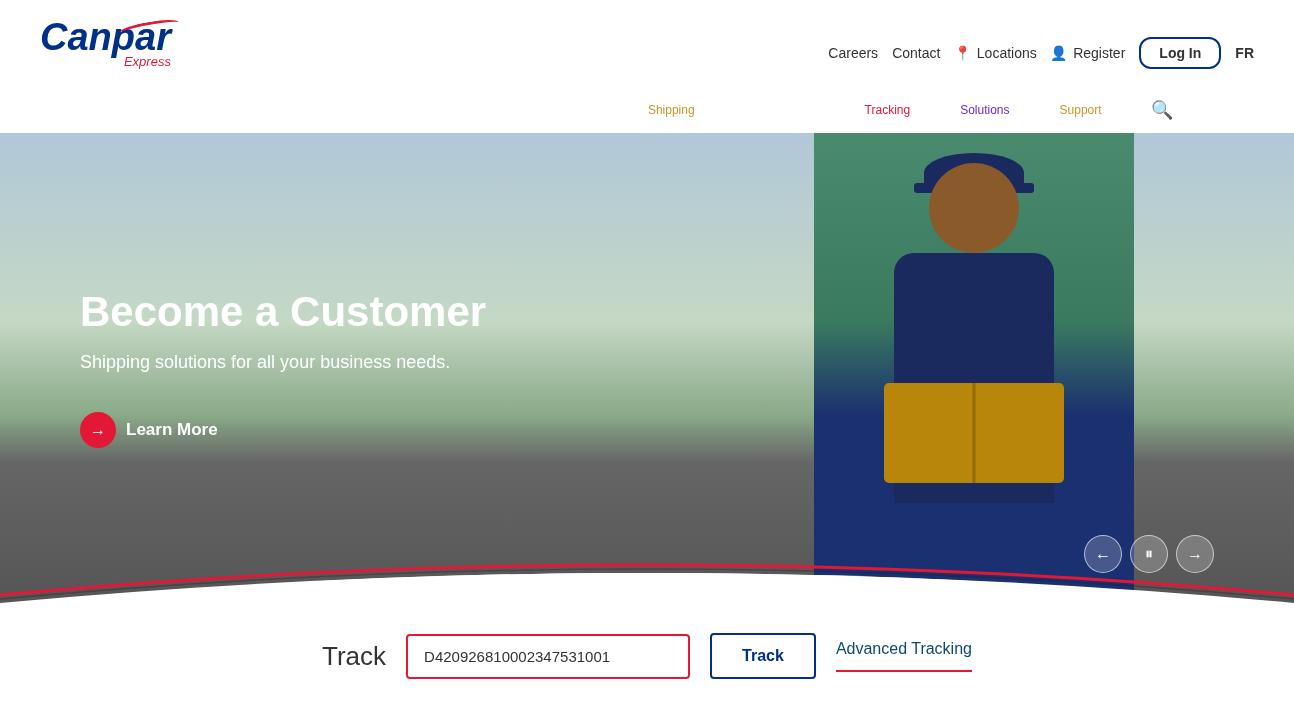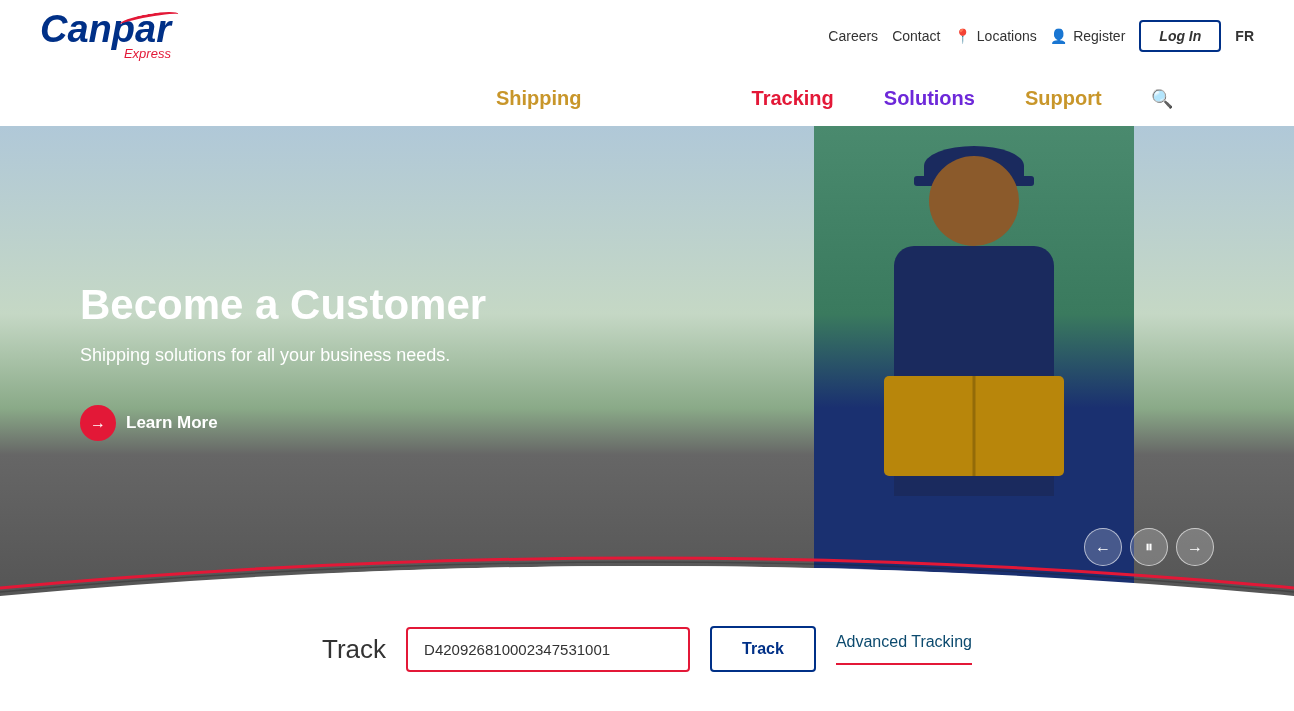--- a/index.html
+++ b/index.html
@@ -1,17 +1,17 @@
 <!DOCTYPE html>
 <html><head>
   <meta charset="utf-8">
   <style>
     * { margin: 0; padding: 0; box-sizing: border-box; }
     body { font-family: Arial, sans-serif; width: 1294px; overflow-x: hidden; background: #fff; }
-    .header-top { display: flex; align-items: center; justify-content: space-between; padding: 10px 40px; }
+    .header-top { display: flex; align-items: flex-end; justify-content: space-between; padding: 18px 40px; }
     .logo-area { display: flex; align-items: center; }
     .logo-text { font-size: 38px; font-weight: 900; color: #003087; font-style: italic; line-height: 1; }
     .logo-express { font-size: 13px; color: #e31837; font-style: italic; display: block; text-align: right; margin-top: -2px; }
     .logo-swoosh { position: relative; }
     .logo-swoosh::after {
       content: '';
       position: absolute;
       top: 4px;
       right: -8px;
       width: 60px;
@@ -23,30 +23,29 @@
 
     .header-top-nav { display: flex; align-items: center; gap: 14px; }
     .header-top-nav a { text-decoration: none; color: #333; font-size: 14px; }
     .nav-item-icon { display: flex; align-items: center; gap: 5px; }
     .nav-item-icon .icon { color: #e31837; font-size: 14px; }
 
     .login-btn {
       border: 2px solid #003087;
       color: #003087;
       padding: 6px 18px;
-      border-radius: 4px;
+      border-radius: 12px;
       text-decoration: none;
       font-size: 14px;
       font-weight: 600;
-      font-style: italic;
     }
     .lang-btn { color: #003087; font-size: 14px; font-weight: 600; text-decoration: none; }
 
     .header-bottom { display: flex; align-items: center; justify-content: flex-end; padding: 8px 40px; gap: 50px; padding-right: 120px; }
-    .header-bottom a { text-decoration: none; font-size: 20px; font-weight: 700; text-align: right; }
+    .header-bottom a { text-decoration: none; font-size: 12px; font-weight: 400; text-align: right; }
     .nav-shipping { color: #c8962a; }
     .nav-tracking { color: #e31837; }
     .nav-solutions { color: #6d28d9; }
     .nav-support { color: #c8962a; }
     .search-icon-btn { color: #e31837; font-size: 18px; cursor: pointer; background: none; border: none; }
 
     
     .hero {
       position: relative;
       width: 100%;

